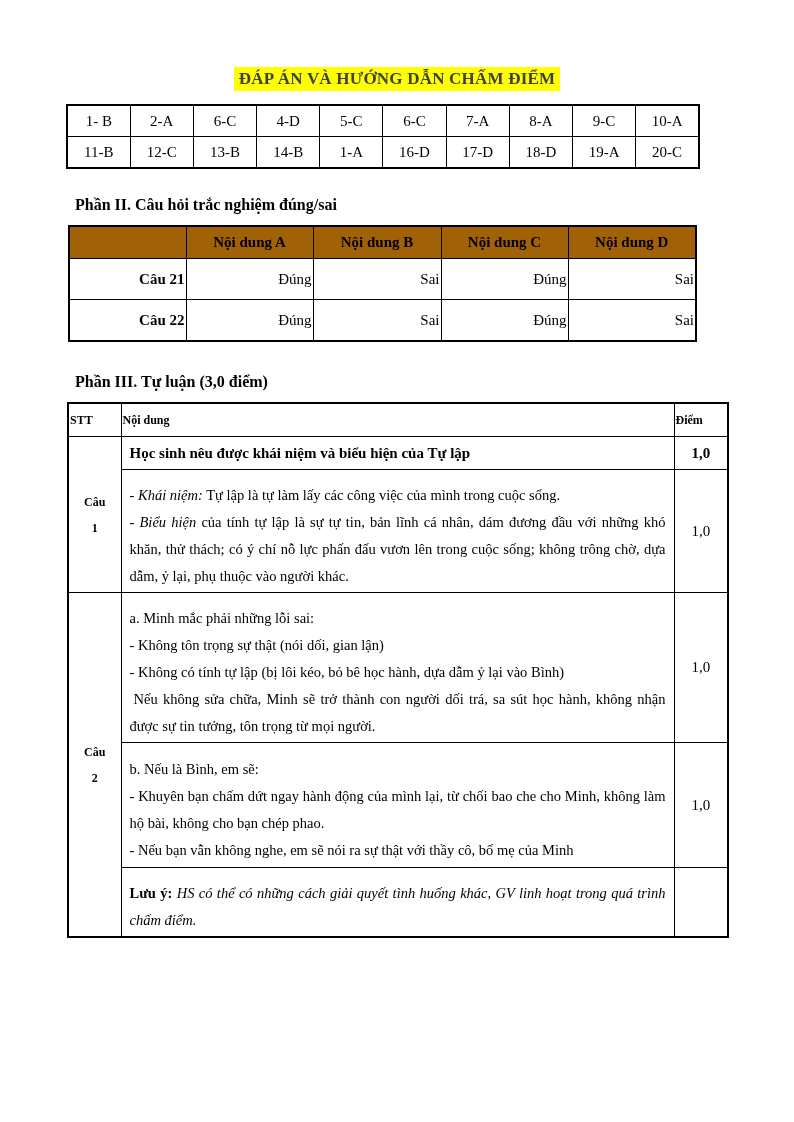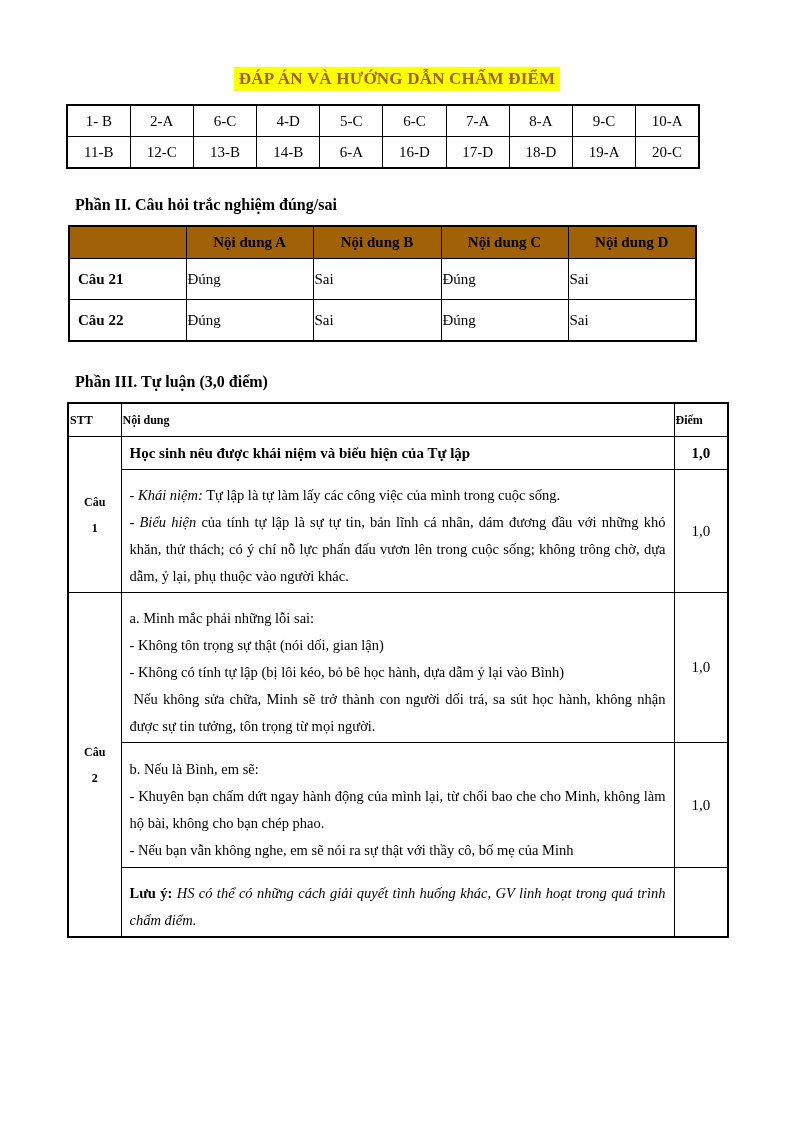--- a/index.html
+++ b/index.html
@@ -8,21 +8,21 @@
     width:794px; height:1122px;
     background:#ffffff;
     font-family:"Liberation Serif","DejaVu Serif",serif;
     color:#000;
     overflow:hidden;
   }
   .title-wrap { text-align:center; padding-top:67px; }
   .title-hl {
     display:inline-block;
     background:#ffff00;
-    color:#a16207;
+    color:#404040;
     font-weight:bold;
     font-size:17px;
     line-height:24px;
     padding:0 5px;
     letter-spacing:0.2px;
   }
   h2.sec {
     margin:0 67px 0 75px;
     font-size:16px;
     font-weight:bold;
@@ -56,21 +56,21 @@
     table-layout:fixed;
     border:2px solid #000;
   }
   .t2 td { border:1px solid #000; font-size:15px; }
   .t2 tr.hdr td {
     background:#a16207;
     font-weight:bold;
     text-align:center;
     height:29px;
   }
-  .t2 tr.data td { height:38px; text-align:left; }
+  .t2 tr.data td { height:38px; text-align:right; }
   .t2 td.lbl { text-align:left; font-weight:bold; padding-left:8px; }
   .t3 {
     margin:10px 0 0 67px;
     width:660px;
     table-layout:fixed;
     border:2px solid #000;
   }
   .t3 td { border:1px solid #000; vertical-align:middle; }
   .t3 tr.hdr3 td {
     font-weight:bold;
@@ -129,21 +129,21 @@
         <td>7-A</td>
         <td>8-A</td>
         <td>9-C</td>
         <td>10-A</td>
       </tr>
       <tr>
         <td>11-B</td>
         <td>12-C</td>
         <td>13-B</td>
         <td>14-B</td>
-        <td>6-A</td>
+        <td>1-A</td>
         <td>16-D</td>
         <td>17-D</td>
         <td>18-D</td>
         <td>19-A</td>
         <td>20-C</td>
       </tr>
     </tbody>
   </table>
 
   <h2 class="sec" id="h-part2">Phần II. Câu hỏi trắc nghiệm đúng/sai</h2>

